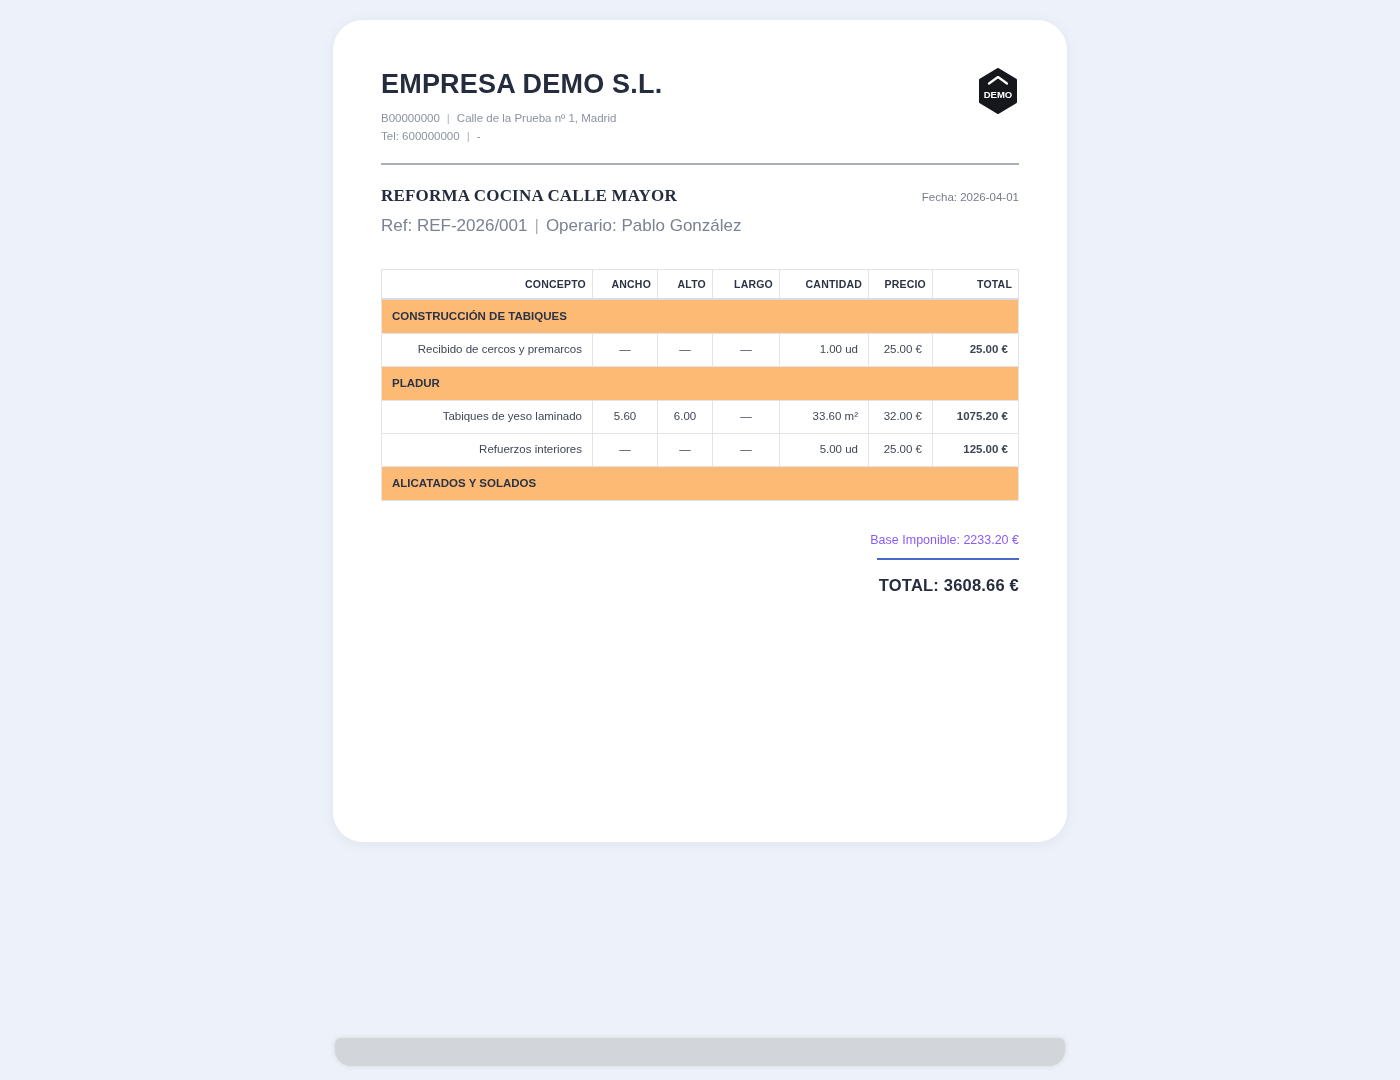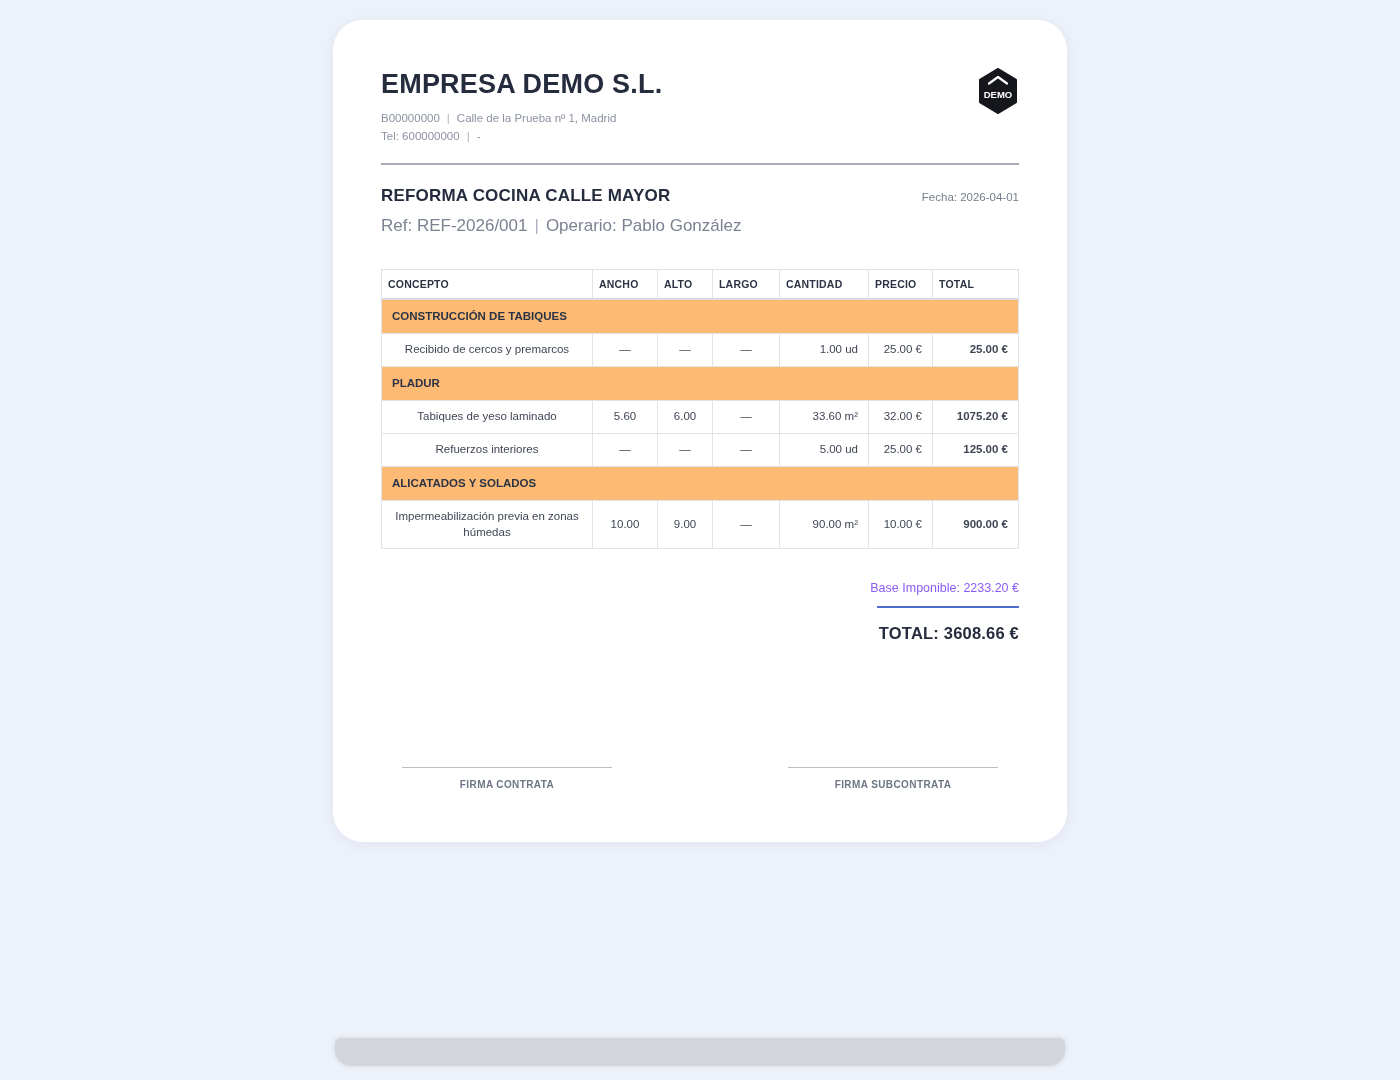--- a/index.html
+++ b/index.html
@@ -75,56 +75,57 @@
     display: flex;
     justify-content: space-between;
     align-items: baseline;
   }
   .project-title {
     margin: 0;
     font-size: 17px;
     font-weight: bold;
     color: #242c3d;
     letter-spacing: 0.2px;
+    font-family: Liberation Serif, serif;
   }
   .project-date { font-size: 11.5px; color: #757c8b; }
   .ref-line { margin-top: 10px; font-size: 17px; color: #7b8292; }
 
   
   .budget-table {
     margin-top: 33px;
     width: 100%;
     border-collapse: collapse;
     table-layout: fixed;
     font-size: 11.5px;
   }
   .budget-table th {
     font-size: 10.5px;
     font-weight: bold;
     color: #2b3344;
     letter-spacing: 0.2px;
-    text-align: left;
+    text-align: right;
     padding: 8px 6px;
     border: 1px solid #e0e3e8;
     border-bottom: 2px solid #d8dbe1;
     background: #ffffff;
   }
   .budget-table td {
     padding: 8px 10px;
     border: 1px solid #e0e3e8;
     color: #3f4654;
     line-height: 1.35;
   }
   .section-row td {
     background: #fdba74;
     font-weight: bold;
     color: #2b3344;
     padding: 9px 10px;
   }
-  .col-concepto { text-align: center; }
+  .col-concepto { text-align: right; }
   .col-ancho, .col-alto, .col-largo { text-align: center; }
   .col-cantidad, .col-precio, .col-total { text-align: right; }
   .col-total { font-weight: bold; color: #242c3d; }
   .dash { color: #9aa1ad; }
 
   
   .totals { margin-top: 30px; text-align: right; }
   .subtotal {
     font-size: 12.5px;
     color: #8b5cf6;
@@ -250,42 +251,23 @@
           <td class="col-ancho dash">—</td>
           <td class="col-alto dash">—</td>
           <td class="col-largo dash">—</td>
           <td class="col-cantidad">5.00 ud</td>
           <td class="col-precio">25.00 €</td>
           <td class="col-total">125.00 €</td>
         </tr>
         <tr class="section-row">
           <td colspan="7">ALICATADOS Y SOLADOS</td>
         </tr>
-        <tr class="item-row">
-          <td class="col-concepto">Impermeabilización previa en zonas húmedas</td>
-          <td class="col-ancho">10.00</td>
-          <td class="col-alto">9.00</td>
-          <td class="col-largo dash">—</td>
-          <td class="col-cantidad">90.00 m²</td>
-          <td class="col-precio">10.00 €</td>
-          <td class="col-total">900.00 €</td>
-        </tr>
       </tbody>
   </table>
 
   <div class="totals">
     <div class="subtotal">Base Imponible: 2233.20 €</div>
     <div class="total-divider" style="border-top-color: rgb(74, 108, 200);"></div>
     <div class="grand-total">TOTAL: 3608.66 €</div>
   </div>
 
-  <div class="signatures">
-    <div class="sig">
-      <div class="sig-line"></div>
-      <div class="sig-label">FIRMA CONTRATA</div>
-    </div>
-    <div class="sig">
-      <div class="sig-line"></div>
-      <div class="sig-label">FIRMA SUBCONTRATA</div>
-    </div>
-  </div>
 
 </div>
 
 </body></html>

